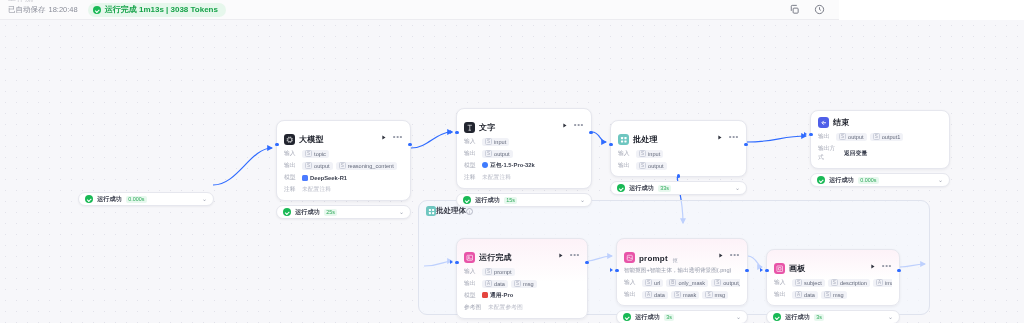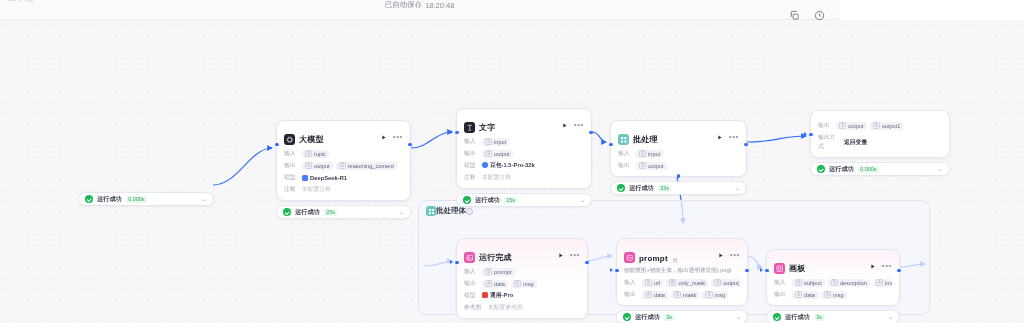--- a/index.html
+++ b/index.html
@@ -13,21 +13,20 @@
   }
 
   
   .topbar {
     position:absolute; top:0; left:0; width:839px; height:20px;
     background:#fbfbfc;
     border-bottom:1px solid #ececf0;
     display:flex; align-items:center;
     padding:0 8px;
     z-index:40;
-    flex-direction:column;
   }
   .topbar-ghost {
     position:absolute; top:-7px; left:8px;
     font-size:8px; color:#c9cad0; letter-spacing:.5px;
   }
   .autosave {
     font-size:7.5px; color:#8a8d99; white-space:nowrap;
     display:flex; align-items:center; gap:3px;
   }
   .autosave .time { color:#8a8d99; }
@@ -175,20 +174,24 @@
   }
 </style>
 </head>
 <body>
 
 <div class="topbar">
   <div class="topbar-ghost">工作流</div>
   <div class="autosave">
     <span>已自动保存</span>
     <span class="time">18:20:48</span>
+  </div>
+  <div class="runbadge">
+    <span class="dot"></span>
+    <span class="txt">运行完成 1m13s | 3038 Tokens</span>
   </div>
   <div class="topbar-right">
     <span>
       <svg class="ticon" viewBox="0 0 24 24" fill="none" stroke="currentColor" stroke-width="2">
         <rect x="9" y="9" width="11" height="11" rx="2"></rect>
           <path d="M5 15V5a2 2 0 0 1 2-2h10"></path>
       </svg>
     </span>
     <span>
       <svg class="ticon" viewBox="0 0 24 24" fill="none" stroke="currentColor" stroke-width="2">
@@ -427,20 +430,28 @@
       <span class="stext">运行成功</span>
       <span class="sdur">33s</span>
       <span class="chev">⌄</span>
     </div>
   </div>
 
   <div class="node" style="left:810px; top:90px; width:140px;">
     <div class="node-card">
       <span class="port l"></span>
       <span class="port-arrow"></span>
+      <div class="node-head">
+        <span class="node-ico" style="background:#4f5fe8">
+          <svg viewBox="0 0 24 24" fill="none" stroke="currentColor" stroke-width="3">
+              <path d="M19 12H8M12 6l-6 6 6 6"></path>
+            </svg>
+        </span>
+        <span class="node-title">结束</span>
+      </div>
       <div class="rows">
         <div class="row">
           <span class="row-label">输出</span>
           <span class="chips">
             <span class="chip">
               <span class="t">S</span>
               <span>output</span>
             </span>
             <span class="chip">
               <span class="t">S</span>

